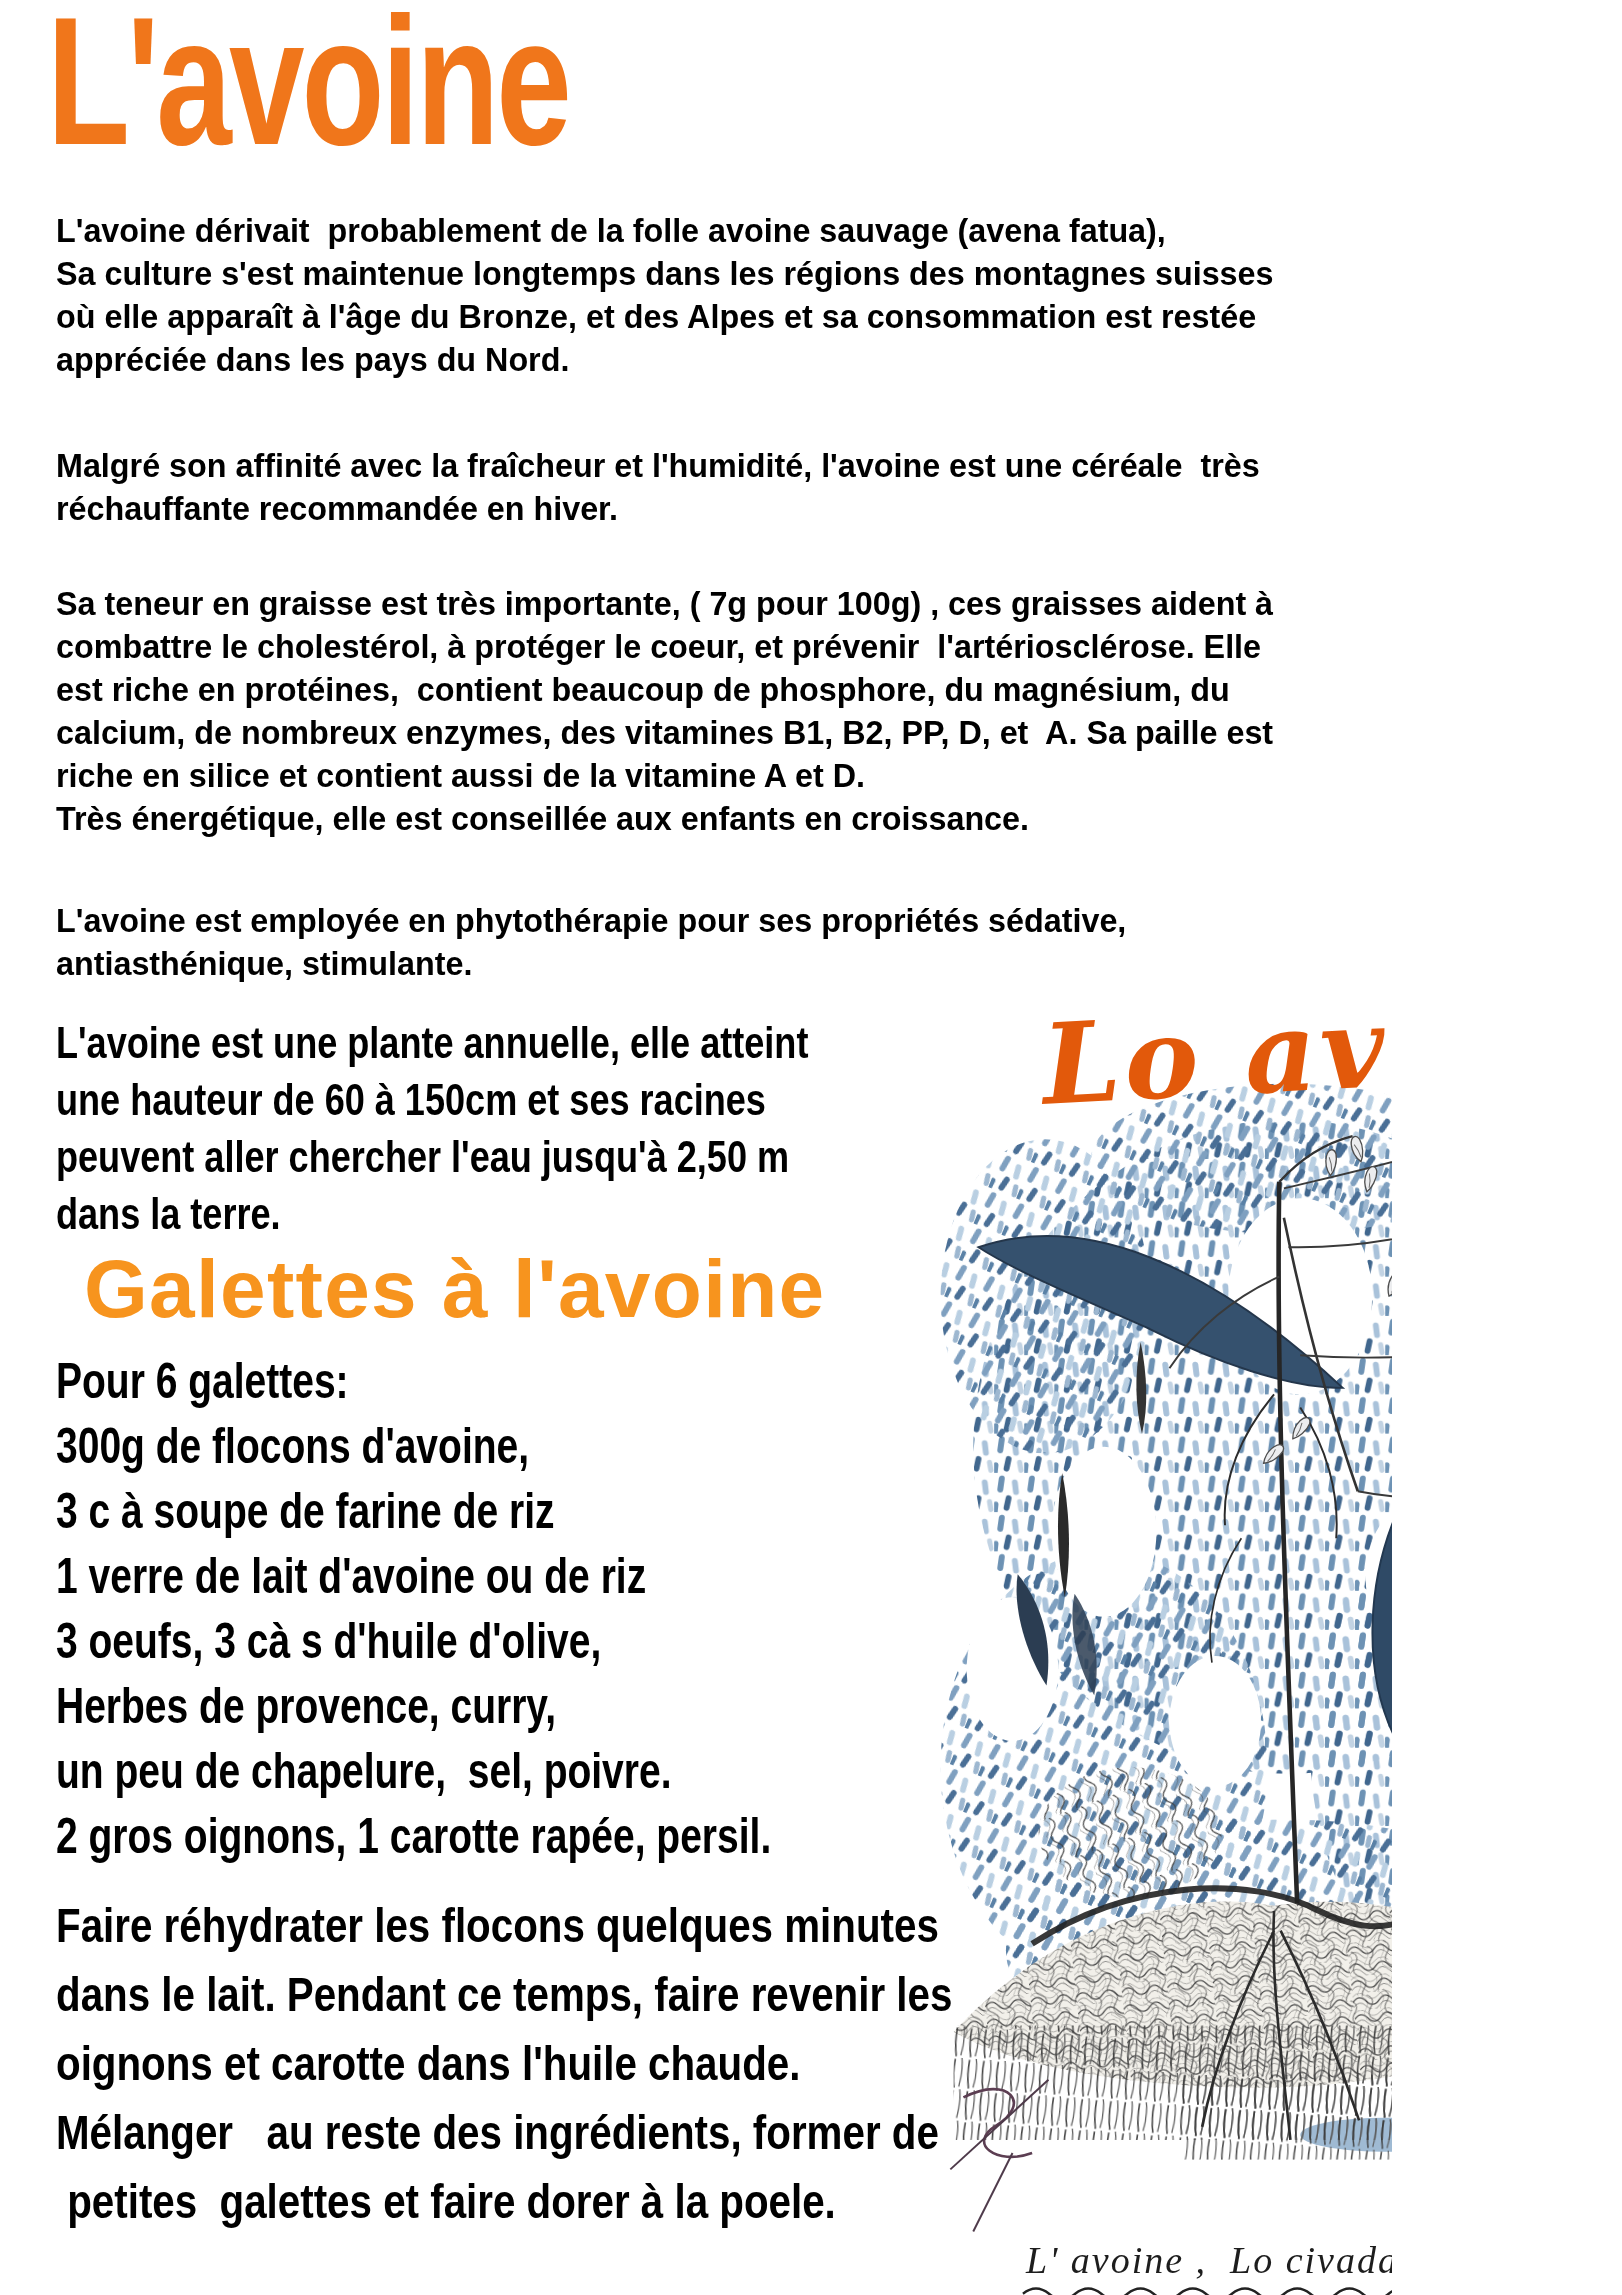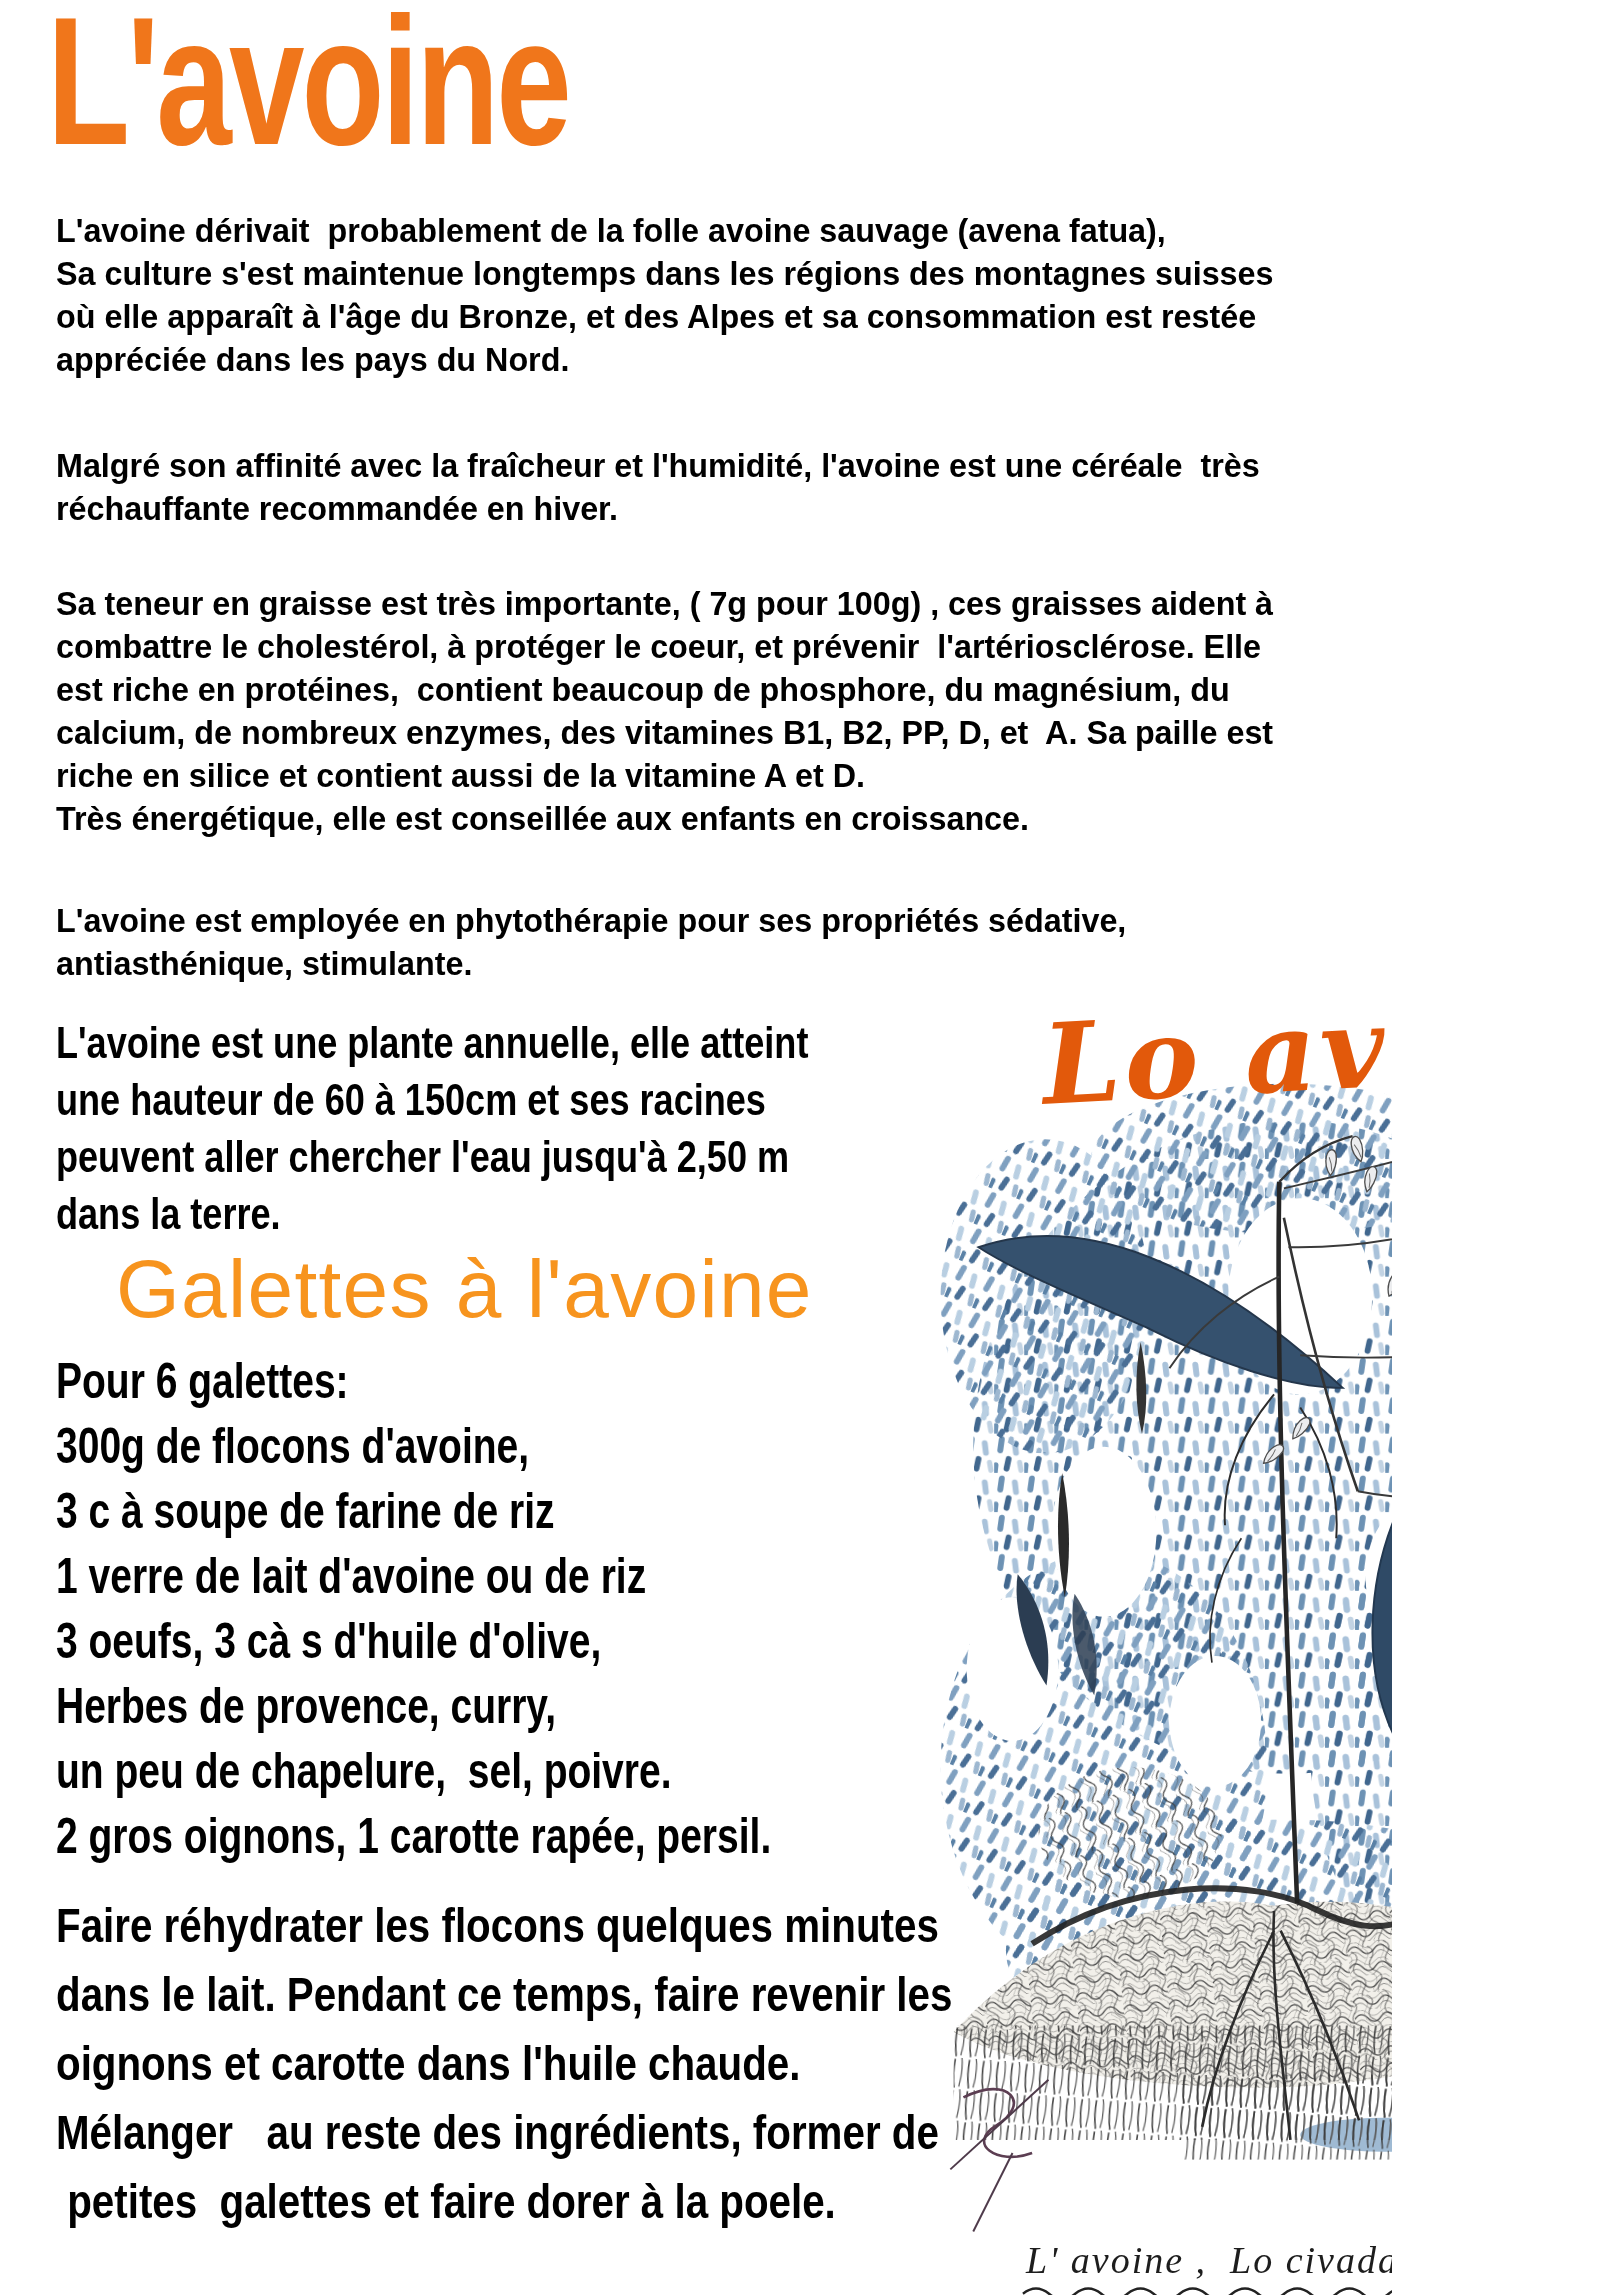--- a/index.html
+++ b/index.html
@@ -18,22 +18,22 @@
   .para .ln{white-space:pre;}
   .p-intro    {top:209px;  font-size:34px; line-height:43px;  transform:scaleX(0.95);}
   .p-climate  {top:444px;  font-size:34px; line-height:43px;  transform:scaleX(0.95);}
   .p-nutrition{top:582px;  font-size:34px; line-height:43px;  transform:scaleX(0.95);}
   .p-phyto    {top:899px; font-size:34px; line-height:43px;  transform:scaleX(0.95);}
   .p-plant    {top:1014px; font-size:44px; line-height:57px;  transform:scaleX(0.82);}
   .p-recipe   {top:1349px; font-size:50px; line-height:65px; transform:scaleX(0.78);}
   .p-steps    {top:1891px; font-size:48px; line-height:69px; transform:scaleX(0.84);}
   .recipe-heading{
     position:absolute; left:84px; top:1242px;
-    font-size:82px; font-weight:400; letter-spacing:1.3px;
-    color:#F7941E; white-space:pre; z-index:2;margin-left:32px;
+    font-size:82px; font-weight:700; letter-spacing:1.3px;
+    color:#F7941E; white-space:pre; z-index:2;
   }
   .script-label{
     position:absolute; left:1039px; top:1000px;
     font-family:"DejaVu Serif", serif; font-style:italic; font-weight:700;
     font-size:111px; color:#E2590B; letter-spacing:3.9px; white-space:pre;
     transform:rotate(-3deg); transform-origin:0 0; z-index:3;
   }
   .illustration{position:absolute; left:934px; top:1080px; z-index:1;}
   .caption{
     position:absolute; left:1026px; top:2238px;

